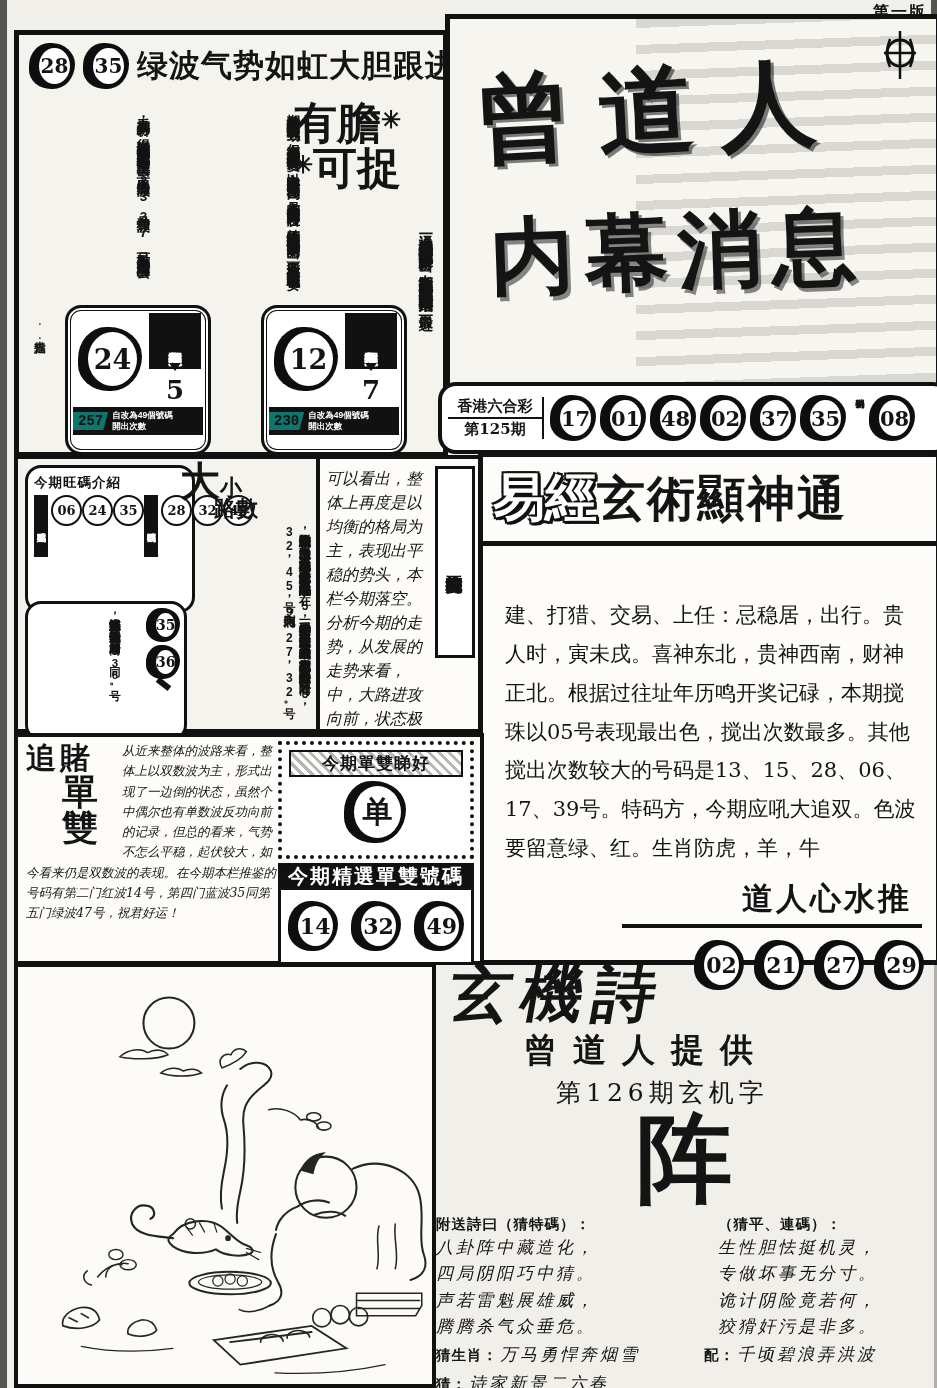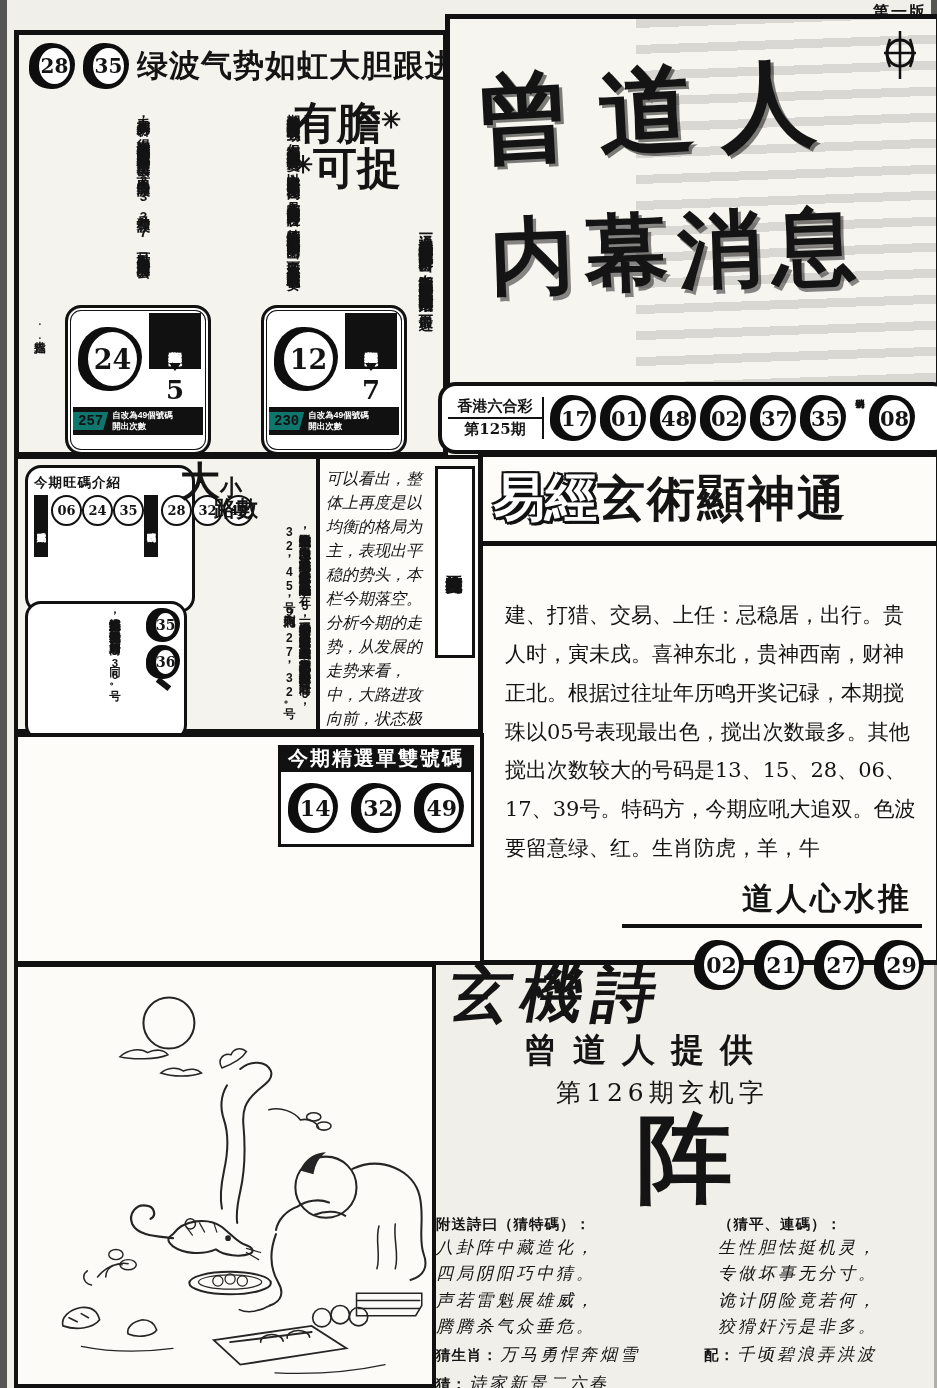--- a/index.html
+++ b/index.html
@@ -353,22 +353,38 @@
           <span class="face">27</span>
         </span>
       <span class="bball">
           <span class="blob"></span>
           <span class="face">29</span>
         </span>
     </div>
   </div>
 
   <div class="botl">
+    <div class="zd">
+      <div class="zd-text">
+        <span class="zd-head">
+          <div class="zd-t1">追賭</div>
+          <div class="zd-t2">單雙</div>
+        </span>
+        <span class="hand" style="display:inline">从近来整体的波路来看，整体上以双数波为主，形式出现了一边倒的状态，虽然个中偶尔也有单数波反功向前的记录，但总的看来，气势不怎么平稳，起伏较大，如今看来仍是双数波的表现。在今期本栏推鉴的号码有第二门红波14号，第四门蓝波35同第五门绿波47号，祝君好运！</span>
+      </div>
+    </div>
 
     <div class="ds">
+      <div class="ds-pick">
+        <div class="ds-pick-title">今期單雙睇好</div>
+        <span class="bball">
+            <span class="blob"></span>
+            <span class="face">单</span>
+          </span>
+      </div>
       <div class="ds-bar">今期精選單雙號碼</div>
       <div class="ds-balls">
         <span class="bball">
             <span class="blob"></span>
             <span class="face">14</span>
           </span>
         <span class="bball">
             <span class="blob"></span>
             <span class="face">32</span>
           </span>

